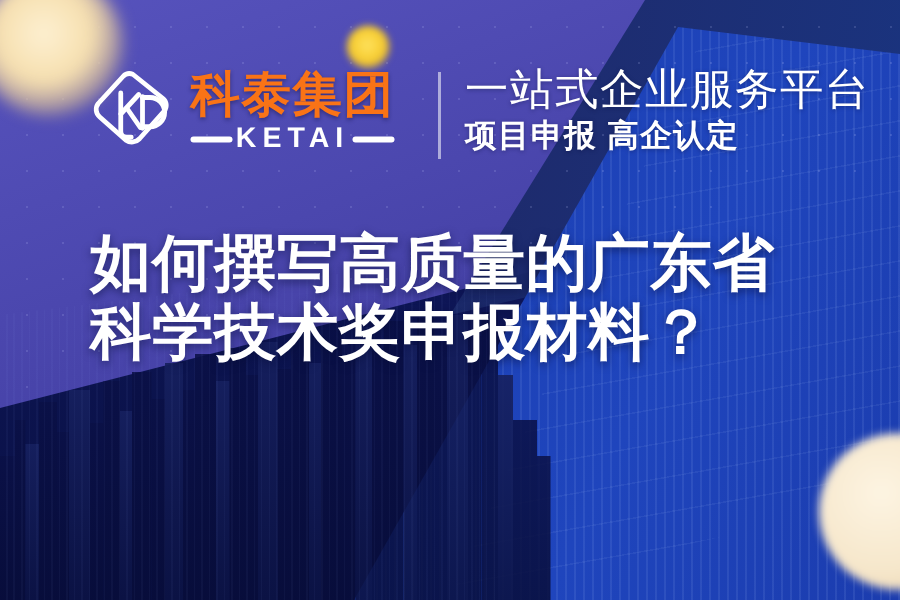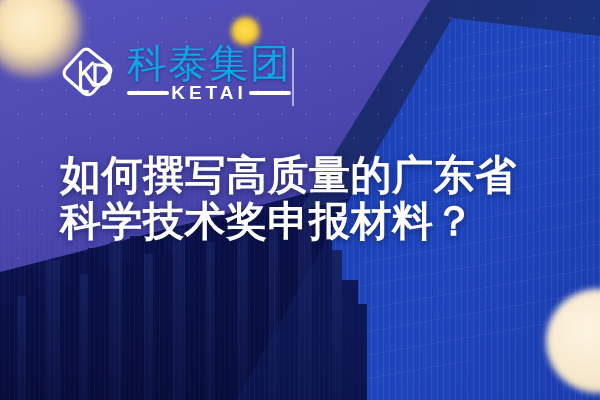--- a/index.html
+++ b/index.html
@@ -131,24 +131,24 @@
     align-items: center;
   }
   .logo-mark { width: 60px; height: 62px; flex: 0 0 auto; }
   .logo-words {
     margin-left: 9px;
     display: flex;
     flex-direction: column;
     align-items: stretch;
   }
   .brand-cn {
-    color: #0ea5e9;
-    font-size: 40px;
+    color: #f97316;
+    font-size: 33px;
     line-height: 34px;
-    font-weight: 400;
+    font-weight: 700;
     letter-spacing: 1px;
     white-space: nowrap;
     text-shadow: 0 1px 3px rgba(10,14,60,.45);
   }
   .brand-en-row {
     display: flex;
     align-items: center;
     margin-top: 3px;
     gap: 2px;
   }
@@ -287,16 +287,20 @@
       <div class="brand-en-row">
         <span class="brand-rule"></span>
         <span class="brand-en">KETAI</span>
         <span class="brand-rule"></span>
       </div>
     </div>
   </div>
 
   <div class="divider"></div>
 
+  <div class="tagline">
+    <div class="tagline-main">一站式企业服务平台</div>
+    <div class="tagline-sub">项目申报 高企认定</div>
+  </div>
 
   <div class="headline">如何撰写高质量的广东省科学技术奖申报材料？</div>
 
 </div>
 
 </body></html>

